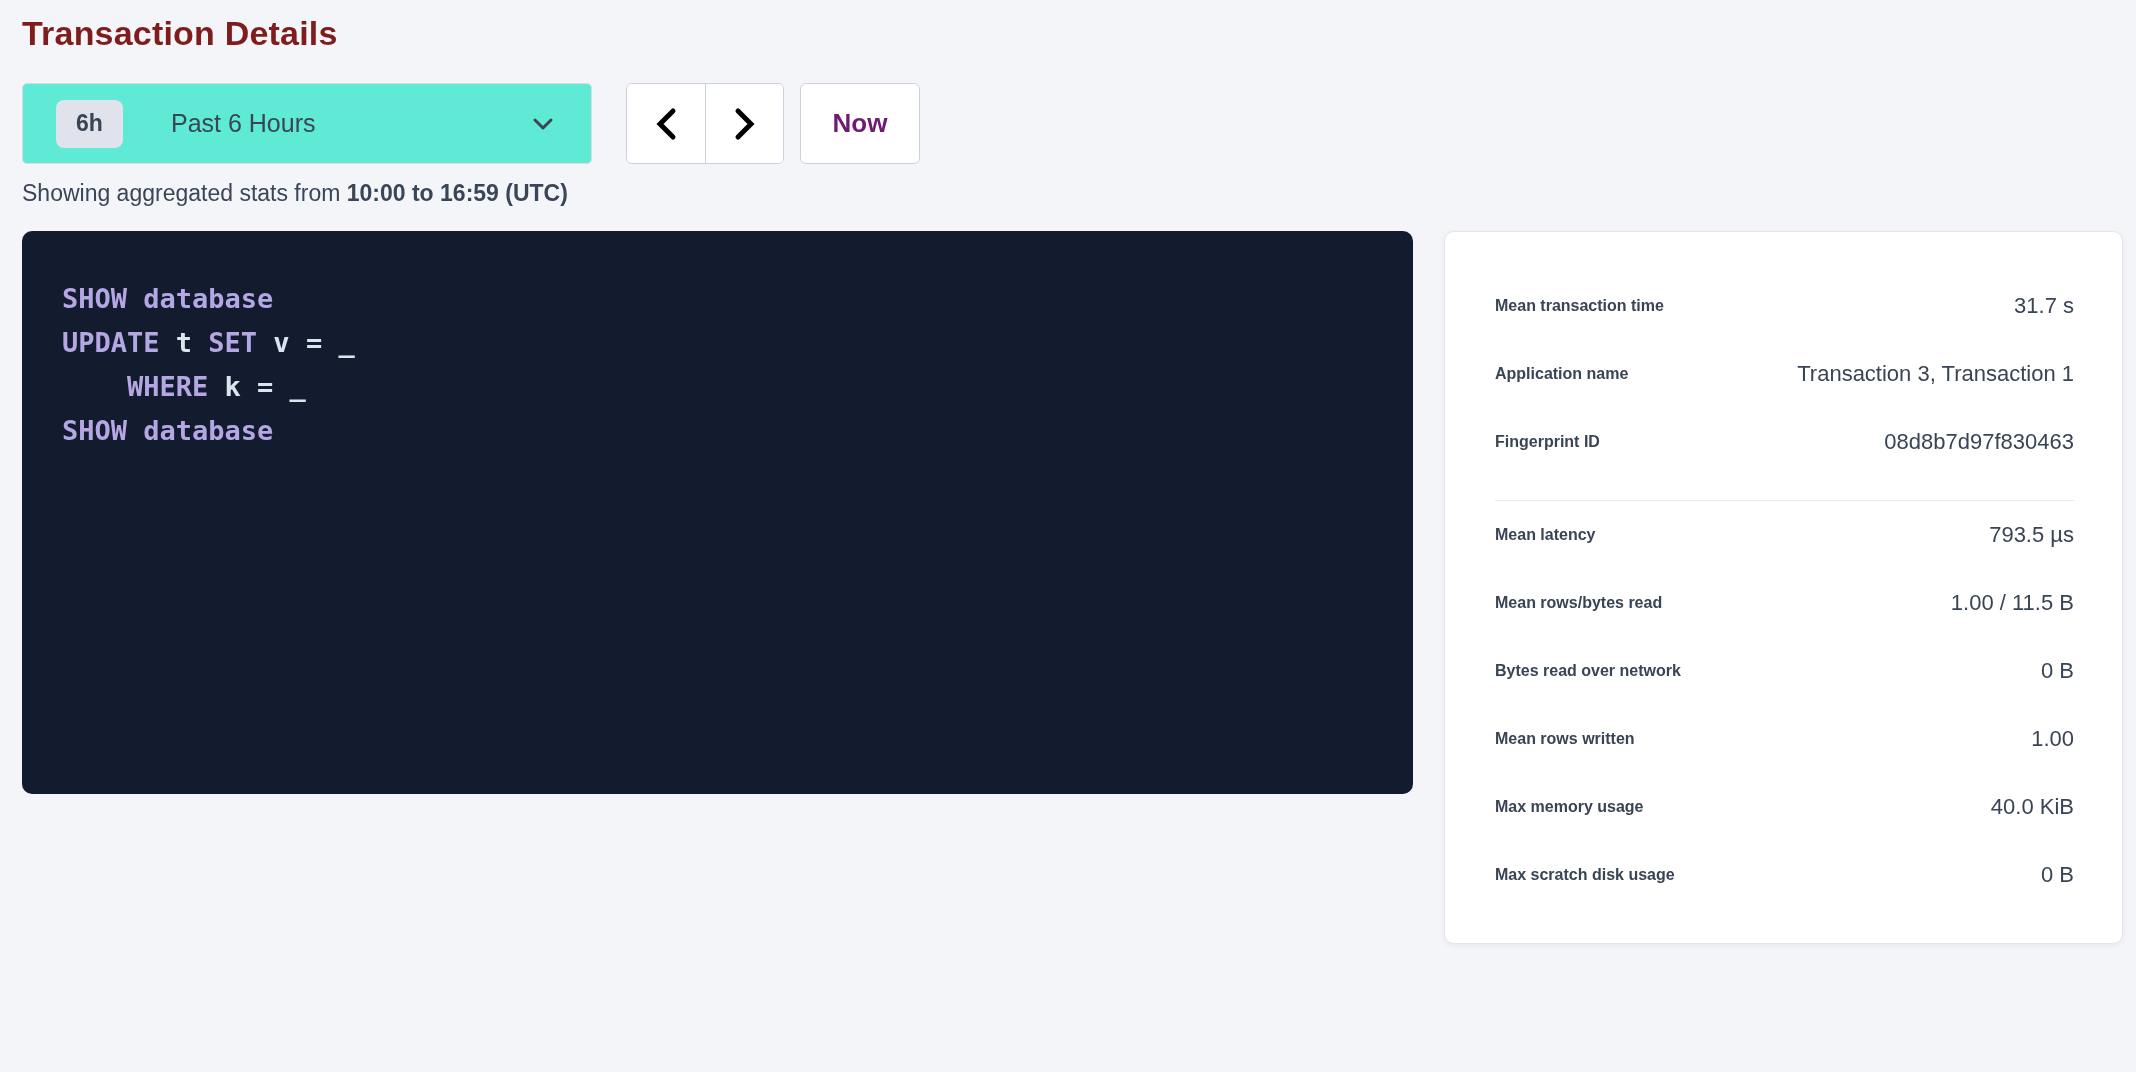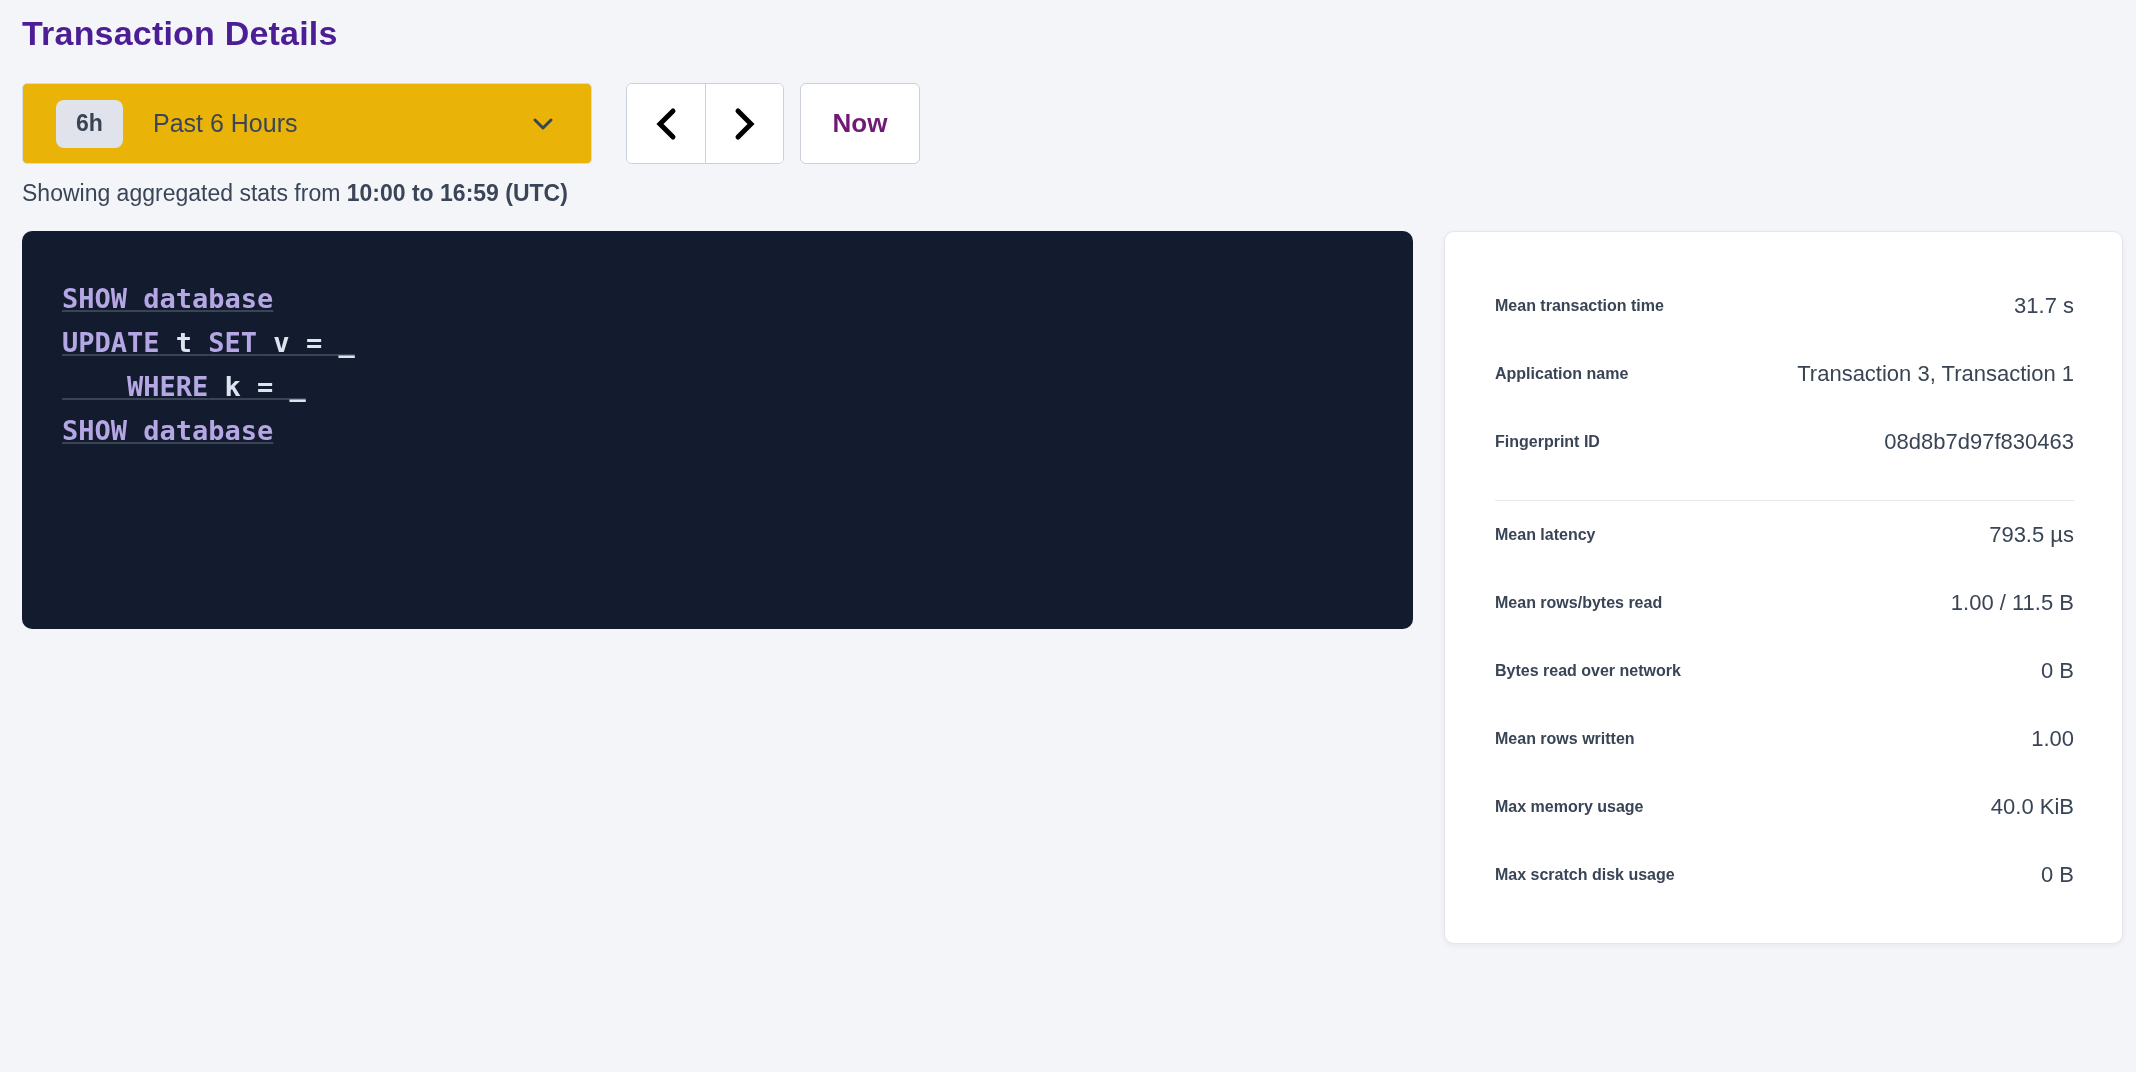--- a/index.html
+++ b/index.html
@@ -9,41 +9,42 @@
     font-family: "Liberation Sans", sans-serif;
     color: #394455;
     overflow: hidden;
   }
   .wrap { padding: 14px 13px 0 22px; }
 
   
   .page-title {
     font-size: 34px;
     font-weight: 700;
-    color: #4c1d95;
+    color: #7f1d1d;
     letter-spacing: 0.2px;
     margin-bottom: 30px;
   }
 
   
   .controls {
     display: flex;
     align-items: stretch;
     height: 81px;
     margin-bottom: 16px;
   }
   .time-dropdown {
     width: 570px;
-    background: #eab308;
+    background: #5eead4;
     border: 1px solid #d8dbe2;
     border-radius: 5px;
     display: flex;
     align-items: center;
     padding: 0 36px 0 33px;
     cursor: pointer;
+    gap: 18px;
   }
   .time-badge {
     background: #e0e3eb;
     border-radius: 8px;
     min-width: 67px;
     height: 48px;
     display: flex;
     align-items: center;
     justify-content: center;
     font-size: 23px;
@@ -94,26 +95,25 @@
   }
   .subtitle b { font-weight: 700; }
 
   
   .main {
     display: flex;
     align-items: flex-start;
   }
   .code-box {
     width: 1391px;
-    height: 398px;
+    height: 563px;
     background: #131c2e;
     border-radius: 10px;
     padding: 46px 40px;
     overflow: hidden;
-    text-decoration: underline;
   }
   .code-line {
     font-family: "DejaVu Sans Mono", "Liberation Mono", monospace;
     font-size: 27px;
     line-height: 44px;
     font-weight: 700;
     white-space: pre;
   }
   .tok-kw { color: #b5a7e4; }
   .tok-id { color: #dde4ef; }

